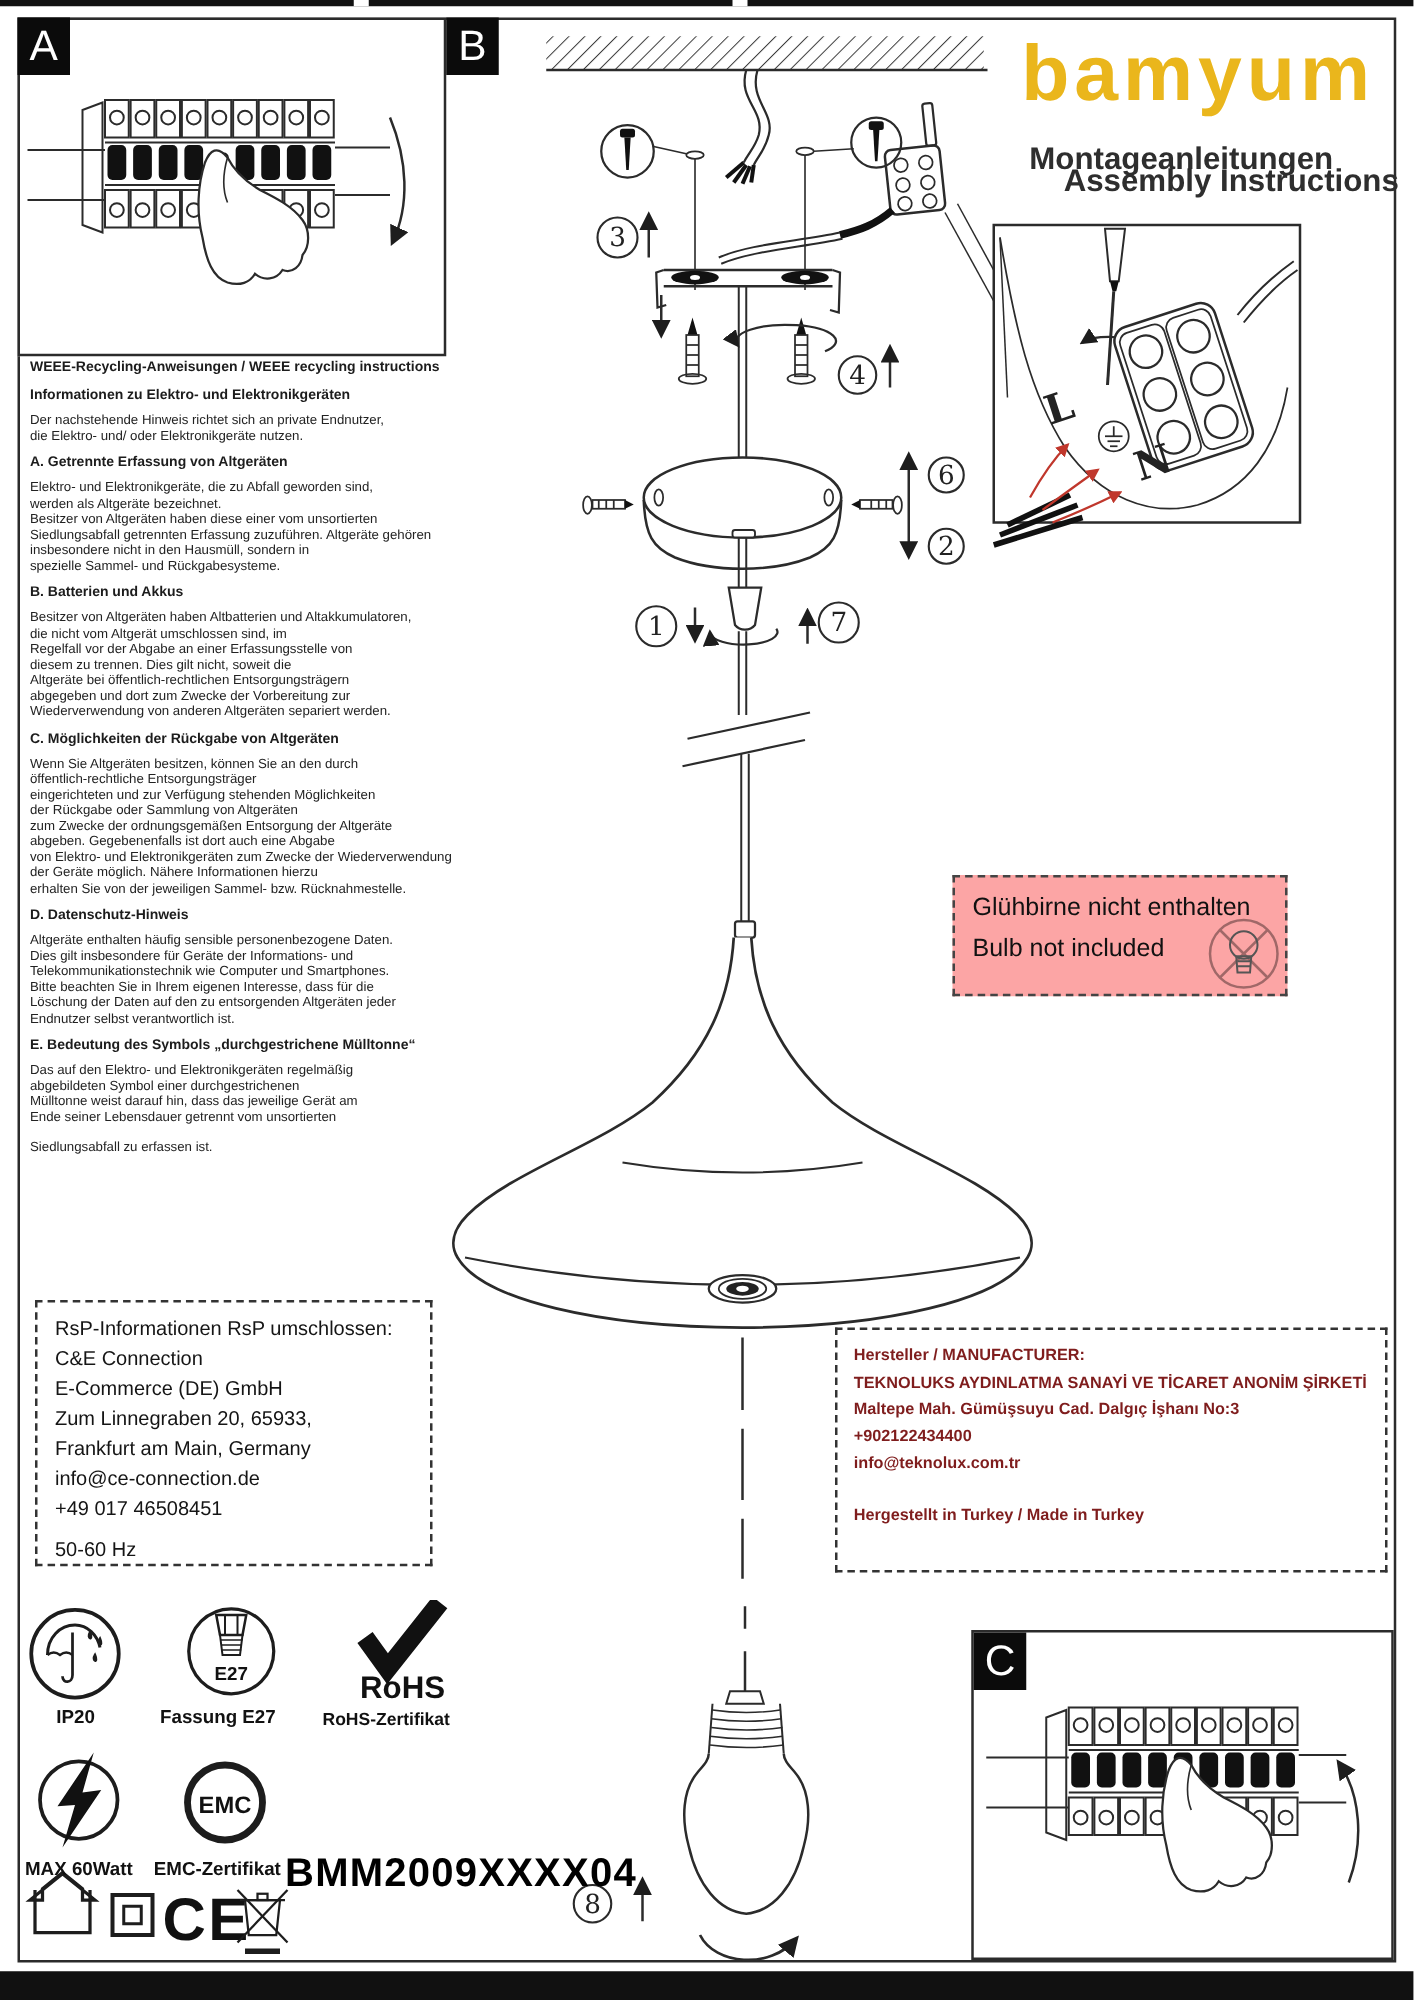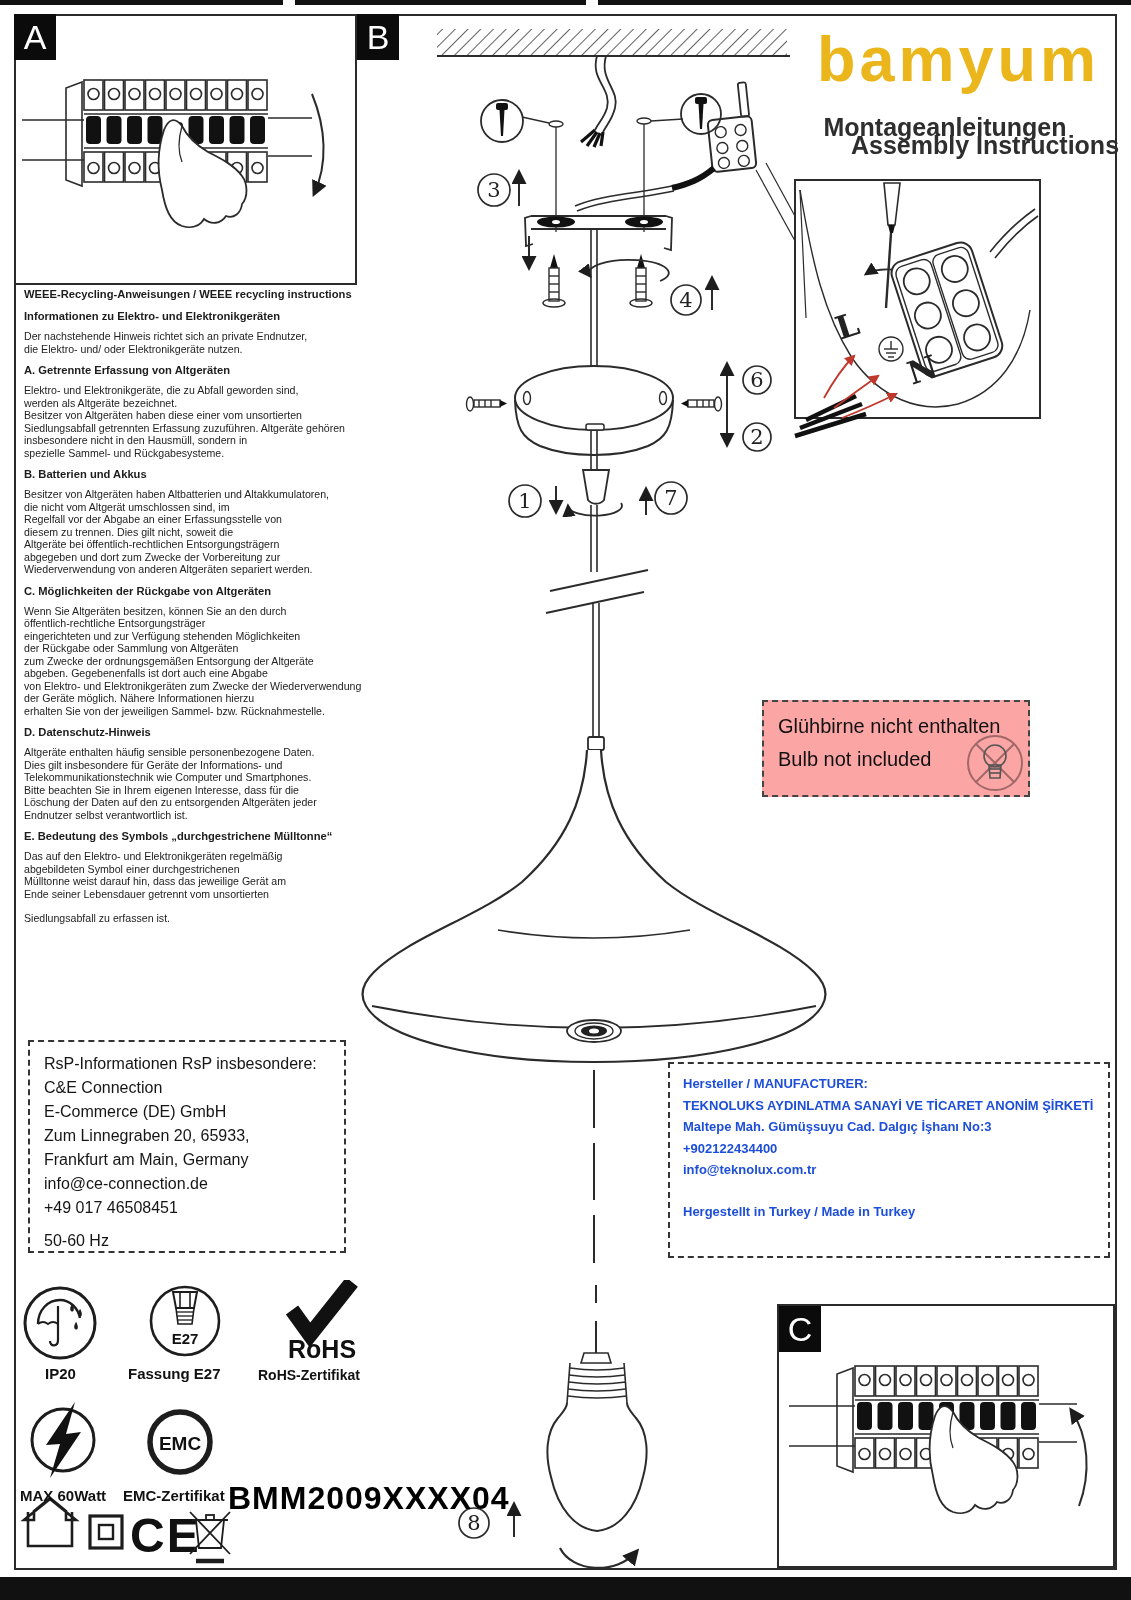--- a/index.html
+++ b/index.html
@@ -27,21 +27,21 @@
   .w-head{font-size:11.2px;font-weight:700;margin:9px 0 8px 0;}
   .w-body{font-size:10.6px;line-height:12.5px;white-space:pre-line;color:#222;}
   .w-foot{margin-top:12px;}
   
   .rsp{left:28px;top:1040px;width:318px;height:213px;border:2px dashed #333;box-sizing:border-box;
        padding:10px 0 0 14px;background:#fff;}
   .rsp .line{font-size:16px;line-height:24px;color:#151515;}
   .rsp .gap{margin-top:9px;}
   .mfr{left:668px;top:1062px;width:442px;height:196px;border:2px dashed #333;box-sizing:border-box;
        padding:9px 0 0 13px;background:#fff;}
-  .mfr .line{font-size:13px;font-weight:700;line-height:21.5px;color:#1d4ed8;}
+  .mfr .line{font-size:13px;font-weight:700;line-height:21.5px;color:#7f1d1d;}
   .mfr .made{margin-top:20px;}
   .bulbnote{left:762px;top:700px;width:268px;height:97px;border:2px dashed #444;box-sizing:border-box;background:#fca5a5;}
   .bn-txt{position:absolute;left:14px;top:8px;font-size:20px;line-height:33px;color:#111;}
   
   .speclabel{font-weight:700;font-size:15px;color:#111;}
   .model{left:228px;top:1480px;font-weight:700;font-size:32px;letter-spacing:1px;color:#000;}
   svg{display:block;}
   .stepnum{font-family:"DejaVu Serif",serif;font-size:21px;fill:#222;}
   .lnlabel{font-family:"DejaVu Serif",serif;font-weight:700;font-size:32px;fill:#222;}
   .icontext{font-family:"Liberation Sans",sans-serif;font-weight:700;fill:#111;}
@@ -470,21 +470,21 @@
       <g stroke="#555" stroke-width="1.6" fill="none">
         <circle cx="31" cy="24" r="11"></circle>
         <path d="M 25,33 L 37,33 L 36,46 L 26,46 Z"></path>
         <line x1="26" y1="37" x2="36" y2="37"></line>
         <line x1="26" y1="41" x2="36" y2="41"></line>
       </g>
     </svg>
   </div>
 
   <div class="abs rsp">
-    <div class="line">RsP-Informationen RsP insbesondere:</div>
+    <div class="line">RsP-Informationen RsP umschlossen:</div>
     <div class="line">C&amp;E Connection</div>
     <div class="line">E-Commerce (DE) GmbH</div>
     <div class="line">Zum Linnegraben 20, 65933,</div>
     <div class="line">Frankfurt am Main, Germany</div>
     <div class="line">info@ce-connection.de</div>
     <div class="line">+49 017 46508451</div>
     <div class="line gap">50-60 Hz</div>
   </div>
 
   <div class="abs mfr">

